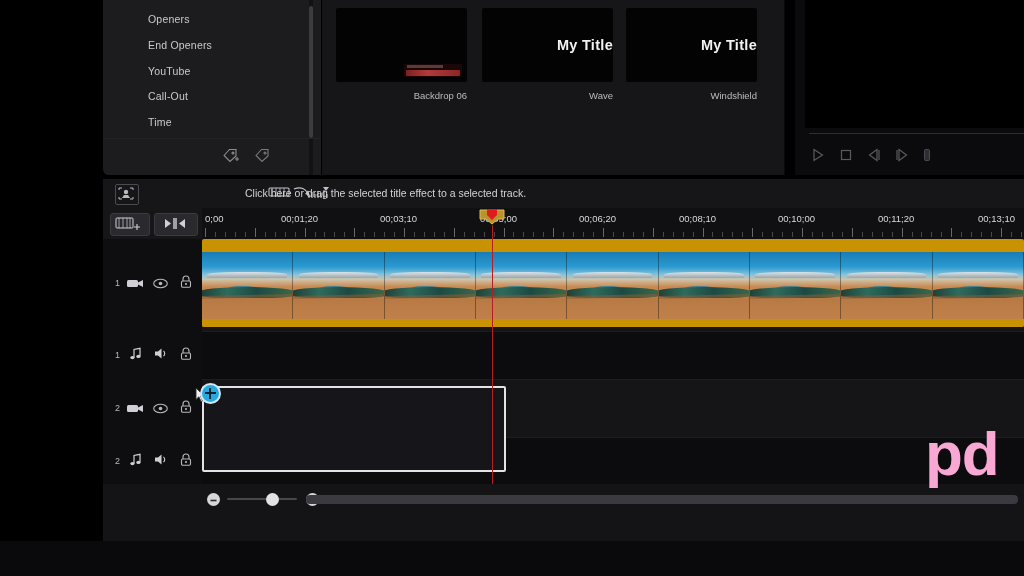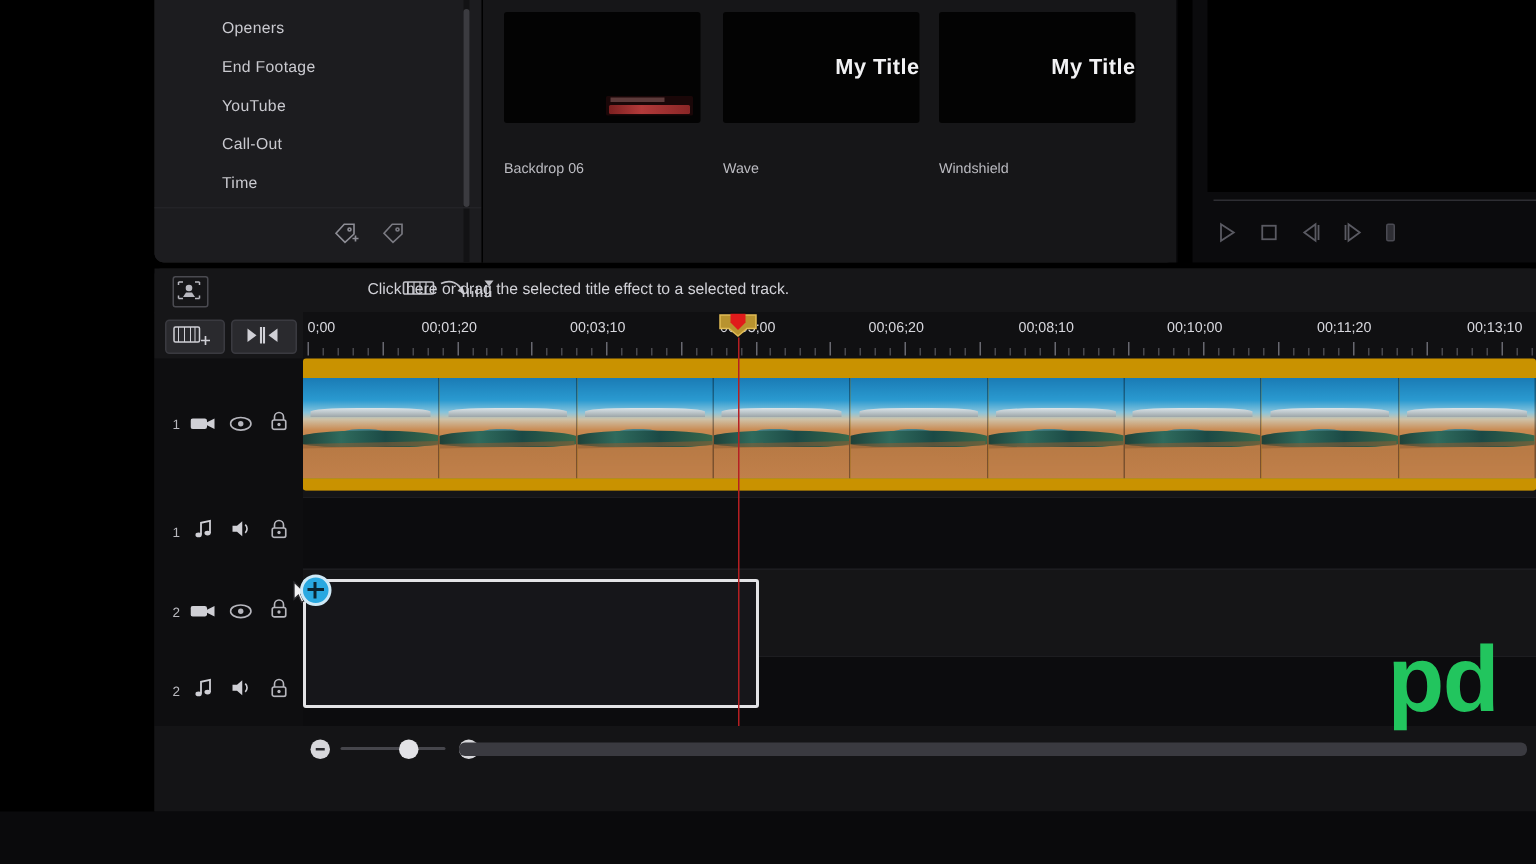--- a/index.html
+++ b/index.html
@@ -13,21 +13,21 @@
   .cat-scroll{position:absolute;left:206px;top:0;width:4px;height:175px;background:#121214;}
   .cat-thumb{position:absolute;left:206px;top:6px;width:4px;height:132px;background:#3b3b40;border-radius:2px;}
   .cat-sep{position:absolute;left:0;top:138px;width:218px;height:1px;background:#232327;}
   .tag-ic{position:absolute;top:146px;width:20px;height:18px;}
   .lib-vsep{position:absolute;left:218px;top:0;width:1px;height:175px;background:#000;}
 
   .tpl-area{position:absolute;left:219px;top:0;width:462px;height:175px;background:#161618;}
   .tpl{position:absolute;top:8px;width:131px;}
   .tpl-thumb{width:131px;height:74px;background:#030303;border-radius:2px;position:relative;overflow:hidden;display:flex;align-items:center;justify-content:flex-end;}
   .tpl-title{font-size:14.5px;font-weight:bold;color:#f2f2f4;letter-spacing:.3px;}
-  .tpl-cap{margin-top:25px;text-align:left;font-size:9.5px;color:#bcbcc2;}
+  .tpl-cap{margin-top:8px;text-align:right;font-size:9.5px;color:#bcbcc2;}
   .backdrop-bar{position:absolute;left:68px;top:56px;width:58px;height:13px;background:#1a0708;border-radius:1px;overflow:hidden;}
   .backdrop-bar i{position:absolute;left:2px;top:6px;right:2px;height:6px;background:linear-gradient(90deg,#7d2020,#b33a3a 40%,#8a2626);border-radius:1px;display:block;}
   .backdrop-bar u{position:absolute;left:3px;top:1px;width:36px;height:3px;background:#5d3a3a;display:block;}
   .tpl-vsep{position:absolute;left:681px;top:0;width:1px;height:175px;background:#0a0a0c;}
 
   
   .prev{position:absolute;left:795px;top:0;width:229px;height:175px;background:#0b0b0d;}
   .prev-stage{position:absolute;left:10px;top:0;right:0;height:128px;background:#000;}
   .prev-line{position:absolute;left:14px;top:133px;width:215px;height:1px;background:#2e2e33;}
   .pc{position:absolute;top:147px;width:16px;height:16px;}
@@ -79,33 +79,33 @@
   .cursor{position:absolute;width:11px;height:16px;}
 
   .ph-line{position:absolute;width:1px;background:#b51f22;}
   .ph-head{position:absolute;width:26px;height:16px;}
 
   .tl-bot{position:absolute;left:0;top:305px;width:921px;height:57px;background:#141416;}
   .zo{position:absolute;top:9px;width:13px;height:13px;border-radius:50%;background:#d7d7db;}
   .zbar{position:absolute;left:124px;top:14px;width:70px;height:2px;background:#46464c;border-radius:1px;}
   .zknob{position:absolute;left:163px;top:9px;width:13px;height:13px;border-radius:50%;background:#e2e2e6;}
   .sbar{position:absolute;left:203px;top:11px;width:712px;height:9px;background:#3a3a40;border-radius:4px;}
-  .wm{position:absolute;left:925px;top:418px;font-size:62px;font-weight:bold;color:#22c55e;letter-spacing:-1px;}
+  .wm{position:absolute;left:925px;top:418px;font-size:62px;font-weight:bold;color:#f9a8d4;letter-spacing:-1px;}
   .bot-fill{position:absolute;left:0;top:541px;width:1024px;height:35px;background:#0a0a0c;}
 </style>
 </head>
 <body>
 
 <div id="root">
 
   <div class="lib-panel">
 
     <div class="lib-cat">
       <div class="cat-item" style="top:13px">Openers</div>
-      <div class="cat-item" style="top:39px">End Footage</div>
+      <div class="cat-item" style="top:39px">End Openers</div>
       <div class="cat-item" style="top:65px">YouTube</div>
       <div class="cat-item" style="top:90px">Call-Out</div>
       <div class="cat-item" style="top:116px">Time</div>
 
       <div class="cat-scroll"></div>
       <div class="cat-thumb"></div>
       <div class="cat-sep"></div>
 
       <div class="tag-ic" style="left:118px">
         <svg width="20" height="18" viewBox="0 0 20 18">

